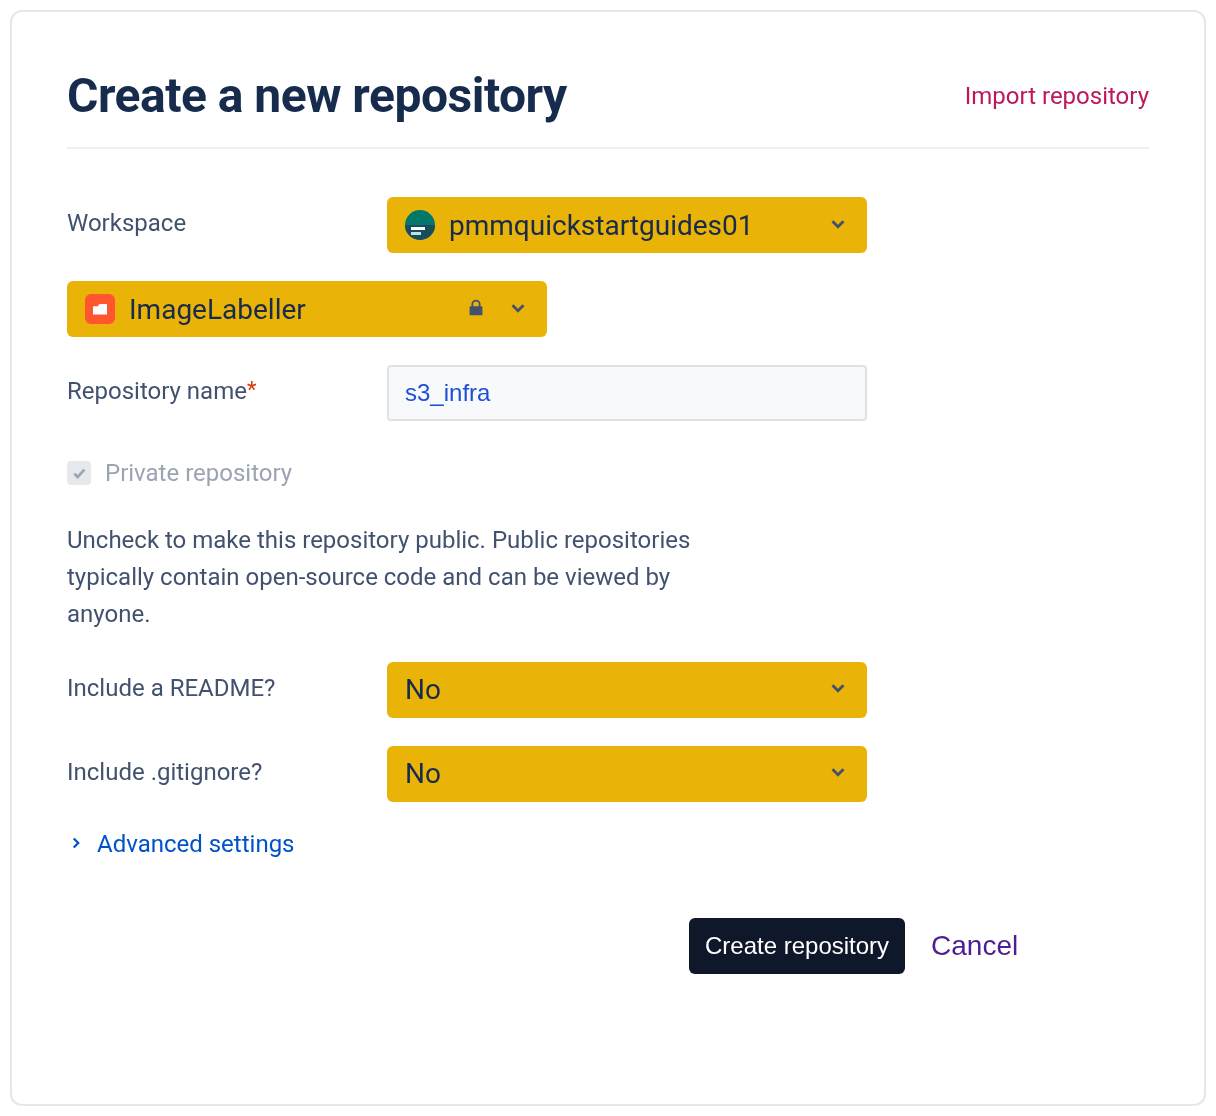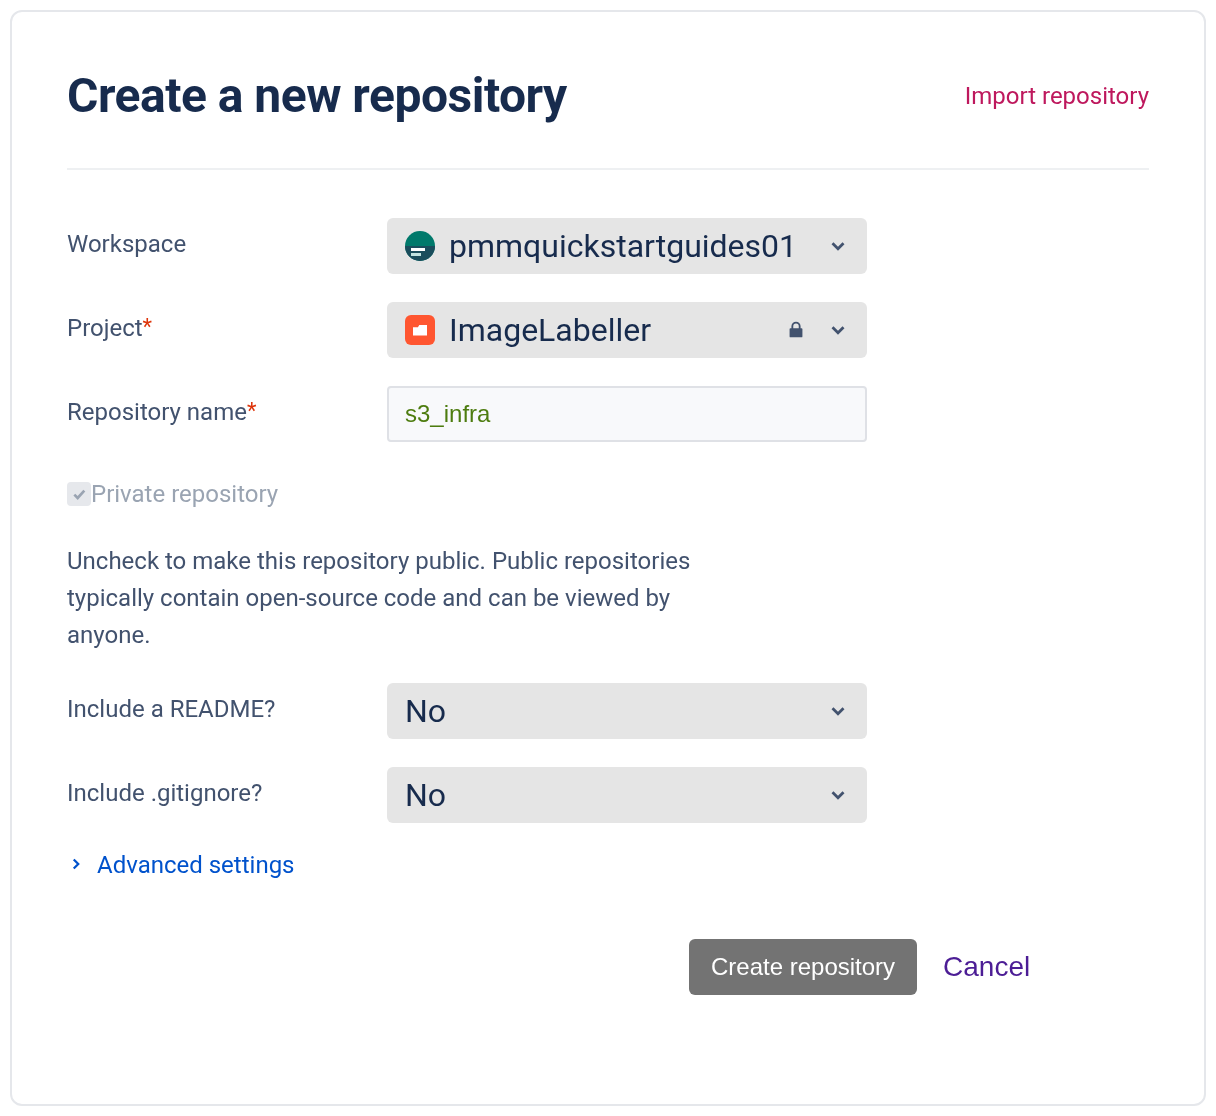--- a/index.html
+++ b/index.html
@@ -15,21 +15,21 @@
       border-radius: 12px;
       width: 100%;
       height: 100%;
       padding: 55px 55px 55px 55px;
     }
     .header-row {
       display: flex;
       justify-content: space-between;
       align-items: center;
       border-bottom: 2px solid #eef0f2;
-      padding-bottom: 44px;
+      padding-bottom: 23px;
       margin-bottom: 48px;
     }
     .page-title {
       font-size: 48px;
       font-weight: 700;
       color: #172b4d;
       letter-spacing: -0.5px;
     }
     .import-link {
       color: #be185d;
@@ -50,27 +50,27 @@
       color: #42526e;
       font-size: 24px;
       line-height: 1.35;
     }
     .required { color: #de350b; font-size: 22px; vertical-align: top; }
     .field-col { flex: 1; max-width: 480px; }
     .select {
       display: flex;
       align-items: center;
       justify-content: space-between;
-      background: #e5e5e5;
+      background: #eab308;
       border-radius: 6px;
       height: 56px;
       padding: 0 18px;
       cursor: pointer;
       color: #172b4d;
-      font-size: 32px;
+      font-size: 28px;
     }
     .select .left { display: flex; align-items: center; gap: 14px; }
     .select .right { display: flex; align-items: center; gap: 20px; }
     .chevron { color: #42526e; }
     .ws-avatar {
       width: 30px; height: 30px; border-radius: 50%;
       background: #00796b;
       display: flex; align-items: center; justify-content: center;
       position: relative; overflow: hidden;
     }
@@ -87,24 +87,24 @@
     }
     .lock-icon { color: #42526e; }
     .text-input {
       width: 100%;
       height: 56px;
       border: 2px solid #dfe1e6;
       border-radius: 4px;
       background: #f8f9fb;
       padding: 0 16px;
       font-size: 24px;
-      color: #4d7c0f;
+      color: #1d4ed8;
       outline: none;
     }
-    .checkbox-row { display: flex; align-items: center; padding-top: 10px; }
+    .checkbox-row { display: flex; align-items: center; gap: 14px; padding-top: 10px; }
     .checkbox-box {
       width: 24px; height: 24px; border-radius: 4px;
       background: #e6e8ec;
       display: flex; align-items: center; justify-content: center;
     }
     .checkbox-label { color: #9aa4b2; font-size: 24px; }
     .help-text {
       color: #42526e;
       font-size: 24px;
       line-height: 1.55;
@@ -117,25 +117,25 @@
       margin-top: 12px;
     }
     .footer {
       display: flex; justify-content: flex-start;
       margin-top: 60px;
       padding-left: 622px;
       gap: 26px;
       align-items: center;
     }
     .btn-primary {
-      background: #737373;
+      background: #0f172a;
       color: #fff;
       border: none;
       border-radius: 6px;
-      padding: 14px 22px;
+      padding: 14px 16px;
       font-size: 24px;
       cursor: pointer;
     }
     .btn-link {
       background: none; border: none; color: #4c1d95;
       font-size: 28px; cursor: pointer;
     }
   </style>
 </head>
 <body>
@@ -163,23 +163,20 @@
           <span class="chevron">
             <svg width="22" height="22" viewBox="0 0 24 24" fill="none" stroke="currentColor" stroke-width="3">
                 <polyline points="6 9 12 15 18 9"></polyline>
               </svg>
           </span>
         </div>
       </div>
     </div>
 
     <div class="row">
-      <div class="label-col">
-        <span>Project</span><span class="required">*</span>
-      </div>
       <div class="field-col">
         <div class="select">
           <div class="left">
             <span class="proj-avatar">
               <svg width="18" height="14" viewBox="0 0 24 20" fill="#fff">
                   <path d="M2 6 L9 6 L11 3 L22 3 L22 18 L2 18 Z"></path>
                 </svg>
             </span>
             <span>ImageLabeller</span>
           </div>

